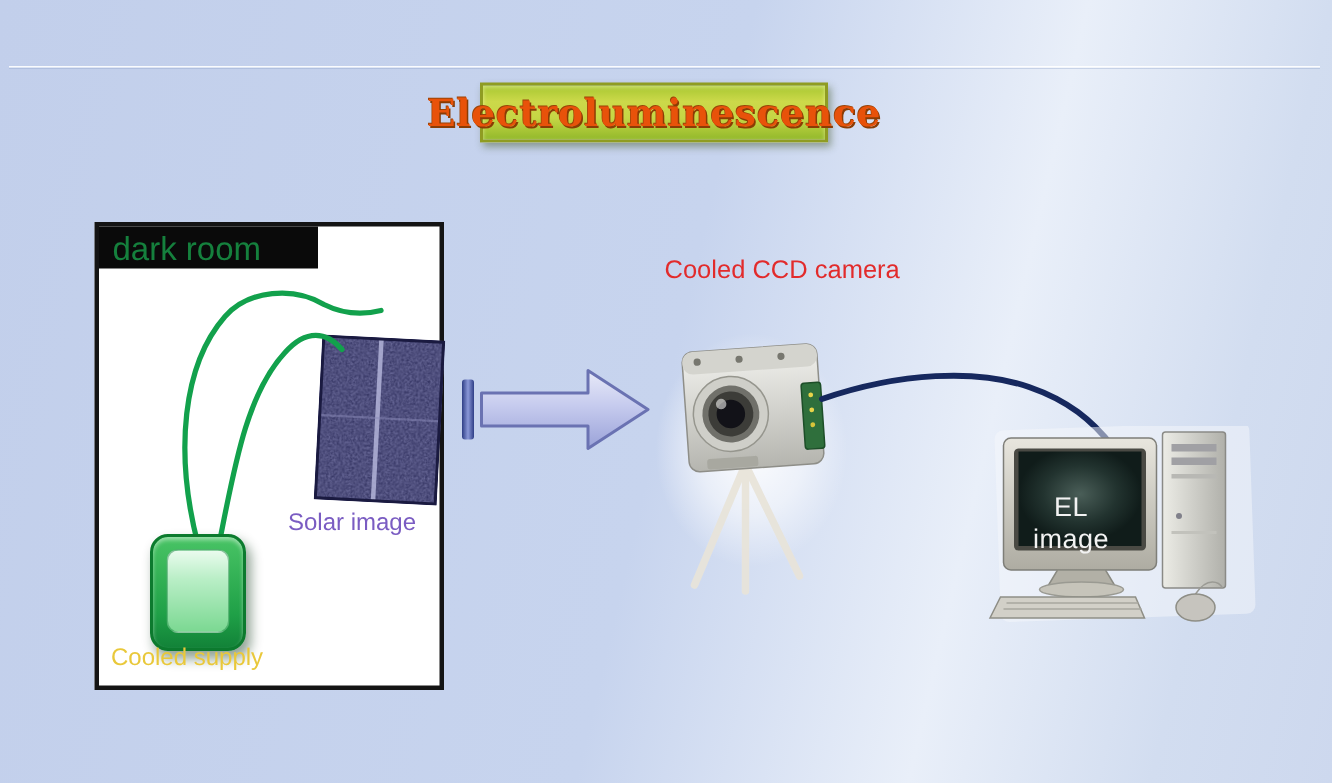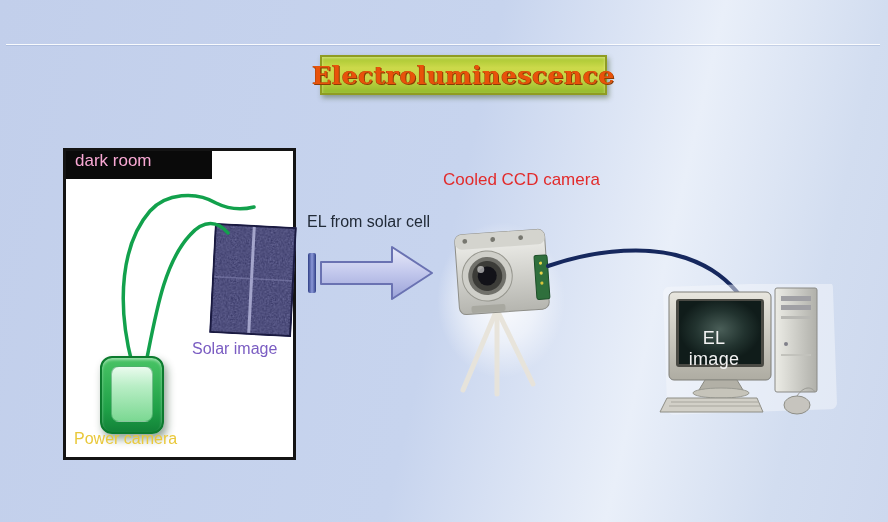--- a/index.html
+++ b/index.html
@@ -10,40 +10,40 @@
     background:linear-gradient(103deg,#c2cfeb 0%, #c7d4ee 50%, #e9eff9 72%, #d2ddf0 88%, #cdd8ee 100%);
   }
 
   .divider {
     position:absolute; top:44px; left:6px; width:874px; height:1px;
     background:rgba(255,255,255,.9);
     box-shadow:0 1px 0 rgba(140,160,200,.35);
   }
 
   .title-box {
-    position:absolute; left:320px; top:55px; width:287px; height:40px;
+    position:absolute; left:320px; top:55px; width:232px; height:40px;
     display:flex; align-items:center; justify-content:center;
     border:2px solid #8f9c22;
     background:linear-gradient(180deg,#a7c731 0%, #ccd94a 30%, #c6d645 60%, #92b92b 100%);
     box-shadow:2px 3px 5px rgba(60,80,30,.45), inset 0 1px 3px rgba(255,255,200,.55);
   }
   .title-text {
     font-family:"DejaVu Serif", serif; font-weight:bold; font-size:25px;
     color:#e8520a; letter-spacing:.5px;
     text-shadow:1px 1px 0 #8a3c05, -0.5px -0.5px 0 #9a4408;
   }
 
   .dark-room {
     position:absolute; left:63px; top:148px; width:233px; height:312px;
     background:#ffffff; border:3px solid #141414;
   }
   .dark-room-header {
     position:absolute; left:0; top:0; width:146px; height:28px;
-    background:#0a0a0a; color:#f9a8d4; display:flex; align-items:flex-start;
-    padding-left:9px; font-size:17px; z-index:4;
+    background:#0a0a0a; color:#15803d; display:flex; align-items:flex-end;
+    padding-left:9px; font-size:22px; z-index:4;
   }
   .wires { position:absolute; left:0; top:0; z-index:2; }
   .solar-cell { position:absolute; left:146px; top:74px; width:82px; height:110px; transform:rotate(3deg); z-index:1; }
   .solar-label { position:absolute; left:126px; top:189px; font-size:16px; color:#7a5cc2; z-index:3; }
   .power-supply {
     position:absolute; left:34px; top:205px; width:64px; height:78px; z-index:3;
     border-radius:12px; border:2px solid #0c7a2e;
     background:linear-gradient(180deg,#49c465 0%, #1fa047 70%, #128238 100%);
     box-shadow:3px 5px 8px rgba(10,50,20,.45), inset 0 2px 3px rgba(255,255,255,.45);
   }
@@ -108,24 +108,23 @@
         <path d="M 66 212 C 50 150, 56 92, 84 60 C 100 42, 130 40, 150 52 C 166 60, 180 58, 188 56"></path>
         <path d="M 80 212 C 90 162, 98 112, 124 84 C 138 68, 152 70, 162 82"></path>
       </g>
     </svg>
 
     <div class="power-supply">
       <div class="ps-inner"></div>
     </div>
 
     <div class="solar-label">Solar image</div>
-    <div class="ps-label">Power camera</div>
+    <div class="ps-label">Cooled supply</div>
   </div>
 
-  <div class="el-label">EL from solar cell</div>
 
   <div class="arrow-tail"></div>
   <svg class="arrow-svg" width="114" height="58" viewBox="0 0 114 58">
     <defs>
       <linearGradient id="ag" x1="0" y1="0" x2="0" y2="1">
         <stop offset="0" stop-color="#e8eaf8"></stop>
         <stop offset="0.45" stop-color="#c6cbee"></stop>
         <stop offset="1" stop-color="#9aa2d8"></stop>
       </linearGradient>
     </defs>

